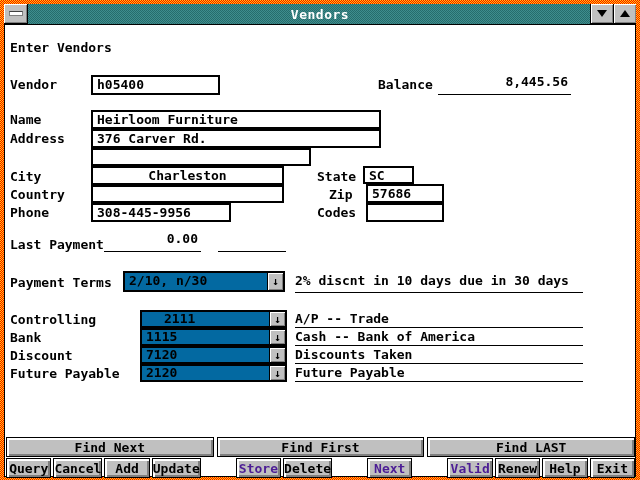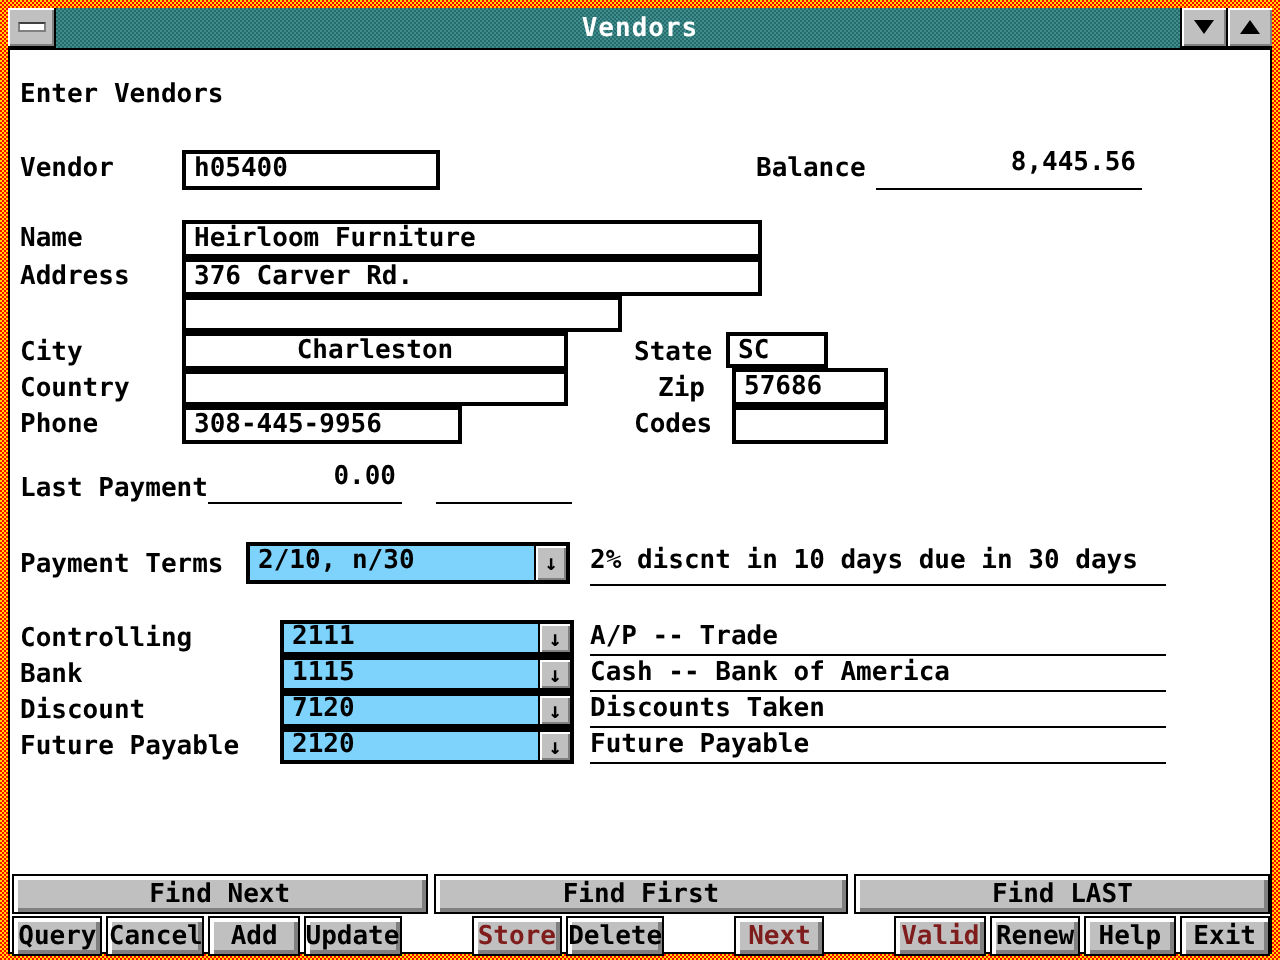--- a/index.html
+++ b/index.html
@@ -27,34 +27,34 @@
   .tri-up   { border-left:5px solid transparent; border-right:5px solid transparent; border-bottom:7px solid #000; }
 
   .client { position:absolute; left:4px; top:24px; width:632px; height:453px;
     background:#fff; border:1px solid #000; }
 
   .lbl { position:absolute; white-space:pre; }
   .box { position:absolute; background:#fff; border:2px solid #000; line-height:15px; padding:0 4px; overflow:hidden; white-space:pre; }
   .uline { position:absolute; border-bottom:1px solid #000; white-space:pre; }
   .r { text-align:right; }
 
-  .combo { position:absolute; display:flex; border:2px solid #000; background:#7dd3fc; }
+  .combo { position:absolute; display:flex; border:2px solid #000; background:#0369a1; }
   .combo-value { flex:1; padding:0 4px; line-height:16px; white-space:pre; overflow:hidden; }
   .combo-btn { width:16px; background:#c0c0c0; border-left:1px solid #000;
     box-shadow: inset 1px 1px 0 #fff, inset -1px -1px 0 #808080;
     display:flex; align-items:center; justify-content:center; font-size:11px; line-height:11px; }
 
   .btn-row { position:absolute; left:1px; width:629px; height:20px; display:flex; }
   .find-row { top:412px; gap:3px; }
   .action-row { top:433px; gap:2px; }
   .btn { flex:1; background:#c0c0c0; border:1px solid #000;
     box-shadow: inset 1px 1px 0 #fff, inset 2px 2px 0 #fff, inset -1px -1px 0 #808080, inset -2px -2px 0 #808080;
     display:flex; align-items:center; justify-content:center;
     font-family:"DejaVu Sans Mono", monospace; font-weight:bold; font-size:13px; white-space:pre; }
-  .btn.disabled { color:#7f1d1d;margin-left:33px; }
+  .btn.disabled { color:#4c1d95;margin-left:33px; }
 </style>
 </head>
 <body>
 
 <div class="window">
 
   <div class="titlebar">
     <div class="sysbtn">
       <div class="sysbar"></div>
     </div>
@@ -105,21 +105,21 @@
 
     <div class="lbl" style="left:5px; top:250px;">Payment Terms</div>
     <div class="combo" style="left:118px; top:246px; width:162px; height:21px;">
       <div class="combo-value">2/10, n/30</div>
       <div class="combo-btn">↓</div>
     </div>
     <div class="uline" style="left:290px; top:248px; width:288px; height:20px;">2% discnt in 10 days due in 30 days</div>
 
     <div class="lbl" style="left:5px; top:287px;">Controlling</div>
     <div class="combo" style="left:135px; top:285px; width:147px; height:18px;">
-      <div class="combo-value" style="line-height:13px;">2111</div>
+      <div class="combo-value" style="line-height:13px;margin-left:18px;">2111</div>
       <div class="combo-btn">↓</div>
     </div>
     <div class="uline" style="left:290px; top:286px; width:288px; height:17px;">A/P -- Trade</div>
 
     <div class="lbl" style="left:5px; top:305px;">Bank</div>
     <div class="combo" style="left:135px; top:303px; width:147px; height:18px;">
       <div class="combo-value" style="line-height:13px;">1115</div>
       <div class="combo-btn">↓</div>
     </div>
     <div class="uline" style="left:290px; top:304px; width:288px; height:17px;">Cash -- Bank of America</div>

